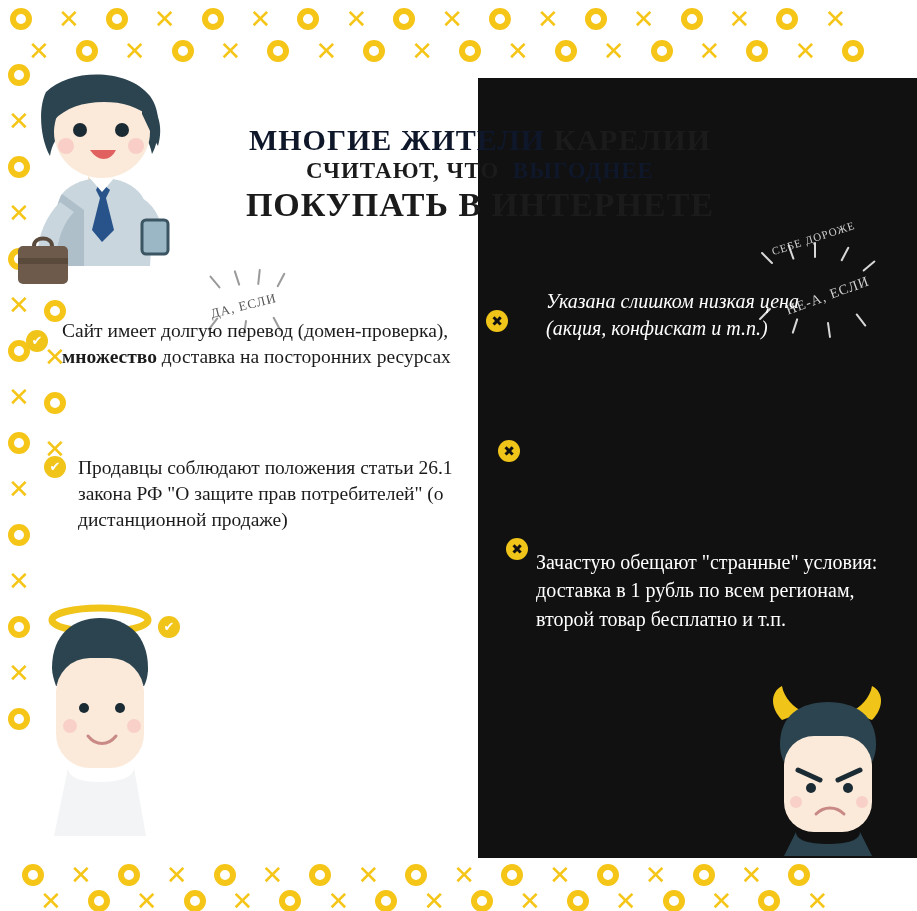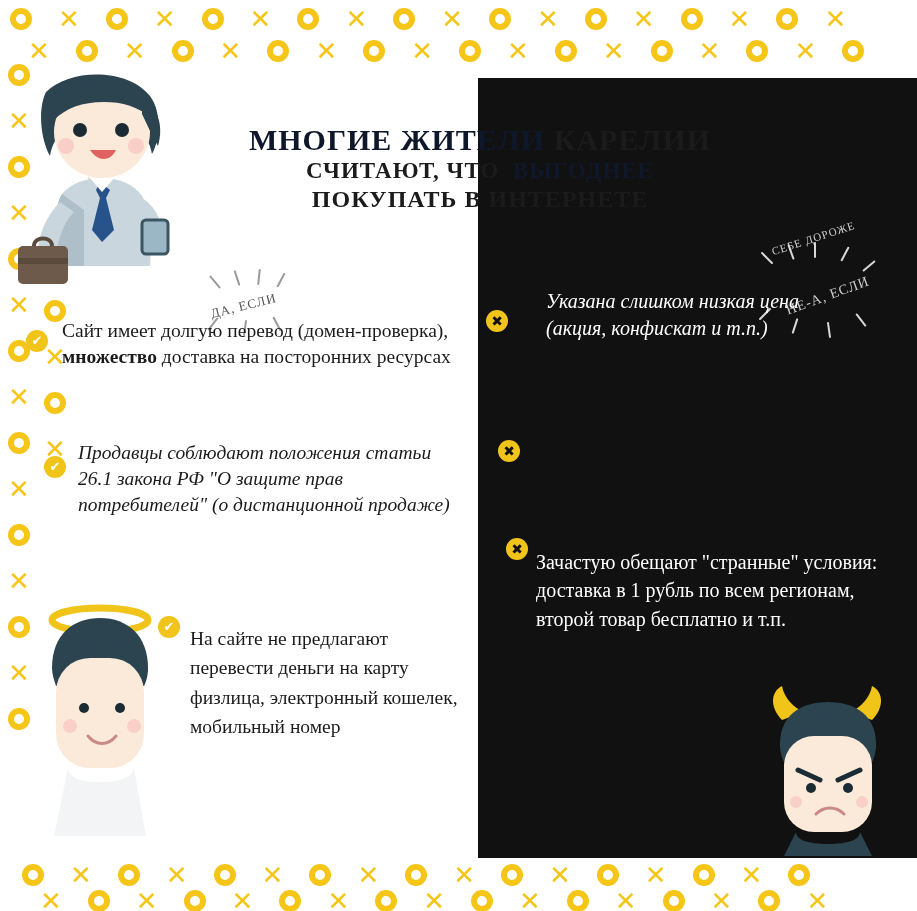--- a/index.html
+++ b/index.html
@@ -73,21 +73,21 @@
   }
   #headline .line {
     font-family: "Liberation Serif", serif;
     font-weight: 700;
     letter-spacing: 1px;
     line-height: 1.18;
     white-space: nowrap;
   }
   #headline .l1 { font-size: 30px; }
   #headline .l2 { font-size: 23px; }
-  #headline .l3 { font-size: 24px; }
+  #headline .l3 { font-size: 34px; }
   .tx-dark { color: #1b1b1b; }
   .tx-yellow { color: #0f172a; }
 
   
   .left-block {
     position: absolute;
     color: #1b1b1b;
     font-size: 19.5px;
     line-height: 1.33;
   }
@@ -331,24 +331,23 @@
     <div class="ray light" style="left:68px;top:90px;transform:rotate(-8deg);"></div>
     <div class="ray light" style="left:100px;top:80px;transform:rotate(-38deg);"></div>
   </div>
 
   <div class="bullet-ok" style="left:26px;top:330px;">✔</div>
   <div class="left-block" style="left:62px;top:318px;width:400px;">
     <span>Сайт имеет долгую перевод (домен-проверка), </span><b>множество</b><span> доставка на посторонних ресурсах</span>
   </div>
 
   <div class="bullet-ok" style="left:44px;top:456px;">✔</div>
-  <div class="left-block" style="left:78px;top:440px;width:386px;font-style:italic;">Продавцы соблюдают положения статьи 26.1 закона РФ "О защите прав потребителей" (о дистанционной продаже)</div>
+  <div class="left-block" style="left:78px;top:455px;width:386px;">Продавцы соблюдают положения статьи 26.1 закона РФ "О защите прав потребителей" (о дистанционной продаже)</div>
 
   <div class="bullet-ok" style="left:158px;top:616px;">✔</div>
-  <div class="left-block" style="left:190px;top:624px;width:276px;line-height:1.5;">На сайте не предлагают перевести деньги на карту физлица, электронный кошелек, мобильный номер</div>
 
   <div class="char" style="left:22px;top:596px;">
     <svg width="160" height="240" viewBox="0 0 160 240" xmlns="http://www.w3.org/2000/svg">
 
       <ellipse cx="78" cy="24" rx="48" ry="12" fill="none" stroke="#f0c419" stroke-width="7"></ellipse>
 
       <path d="M30 72 C30 38 52 22 78 22 C106 22 126 40 126 72 C126 80 124 86 122 90 L34 90 C32 84 30 78 30 72 Z" fill="#2b4450"></path>
 
       <rect x="34" y="62" width="88" height="110" rx="34" fill="#fbeada"></rect>
 

